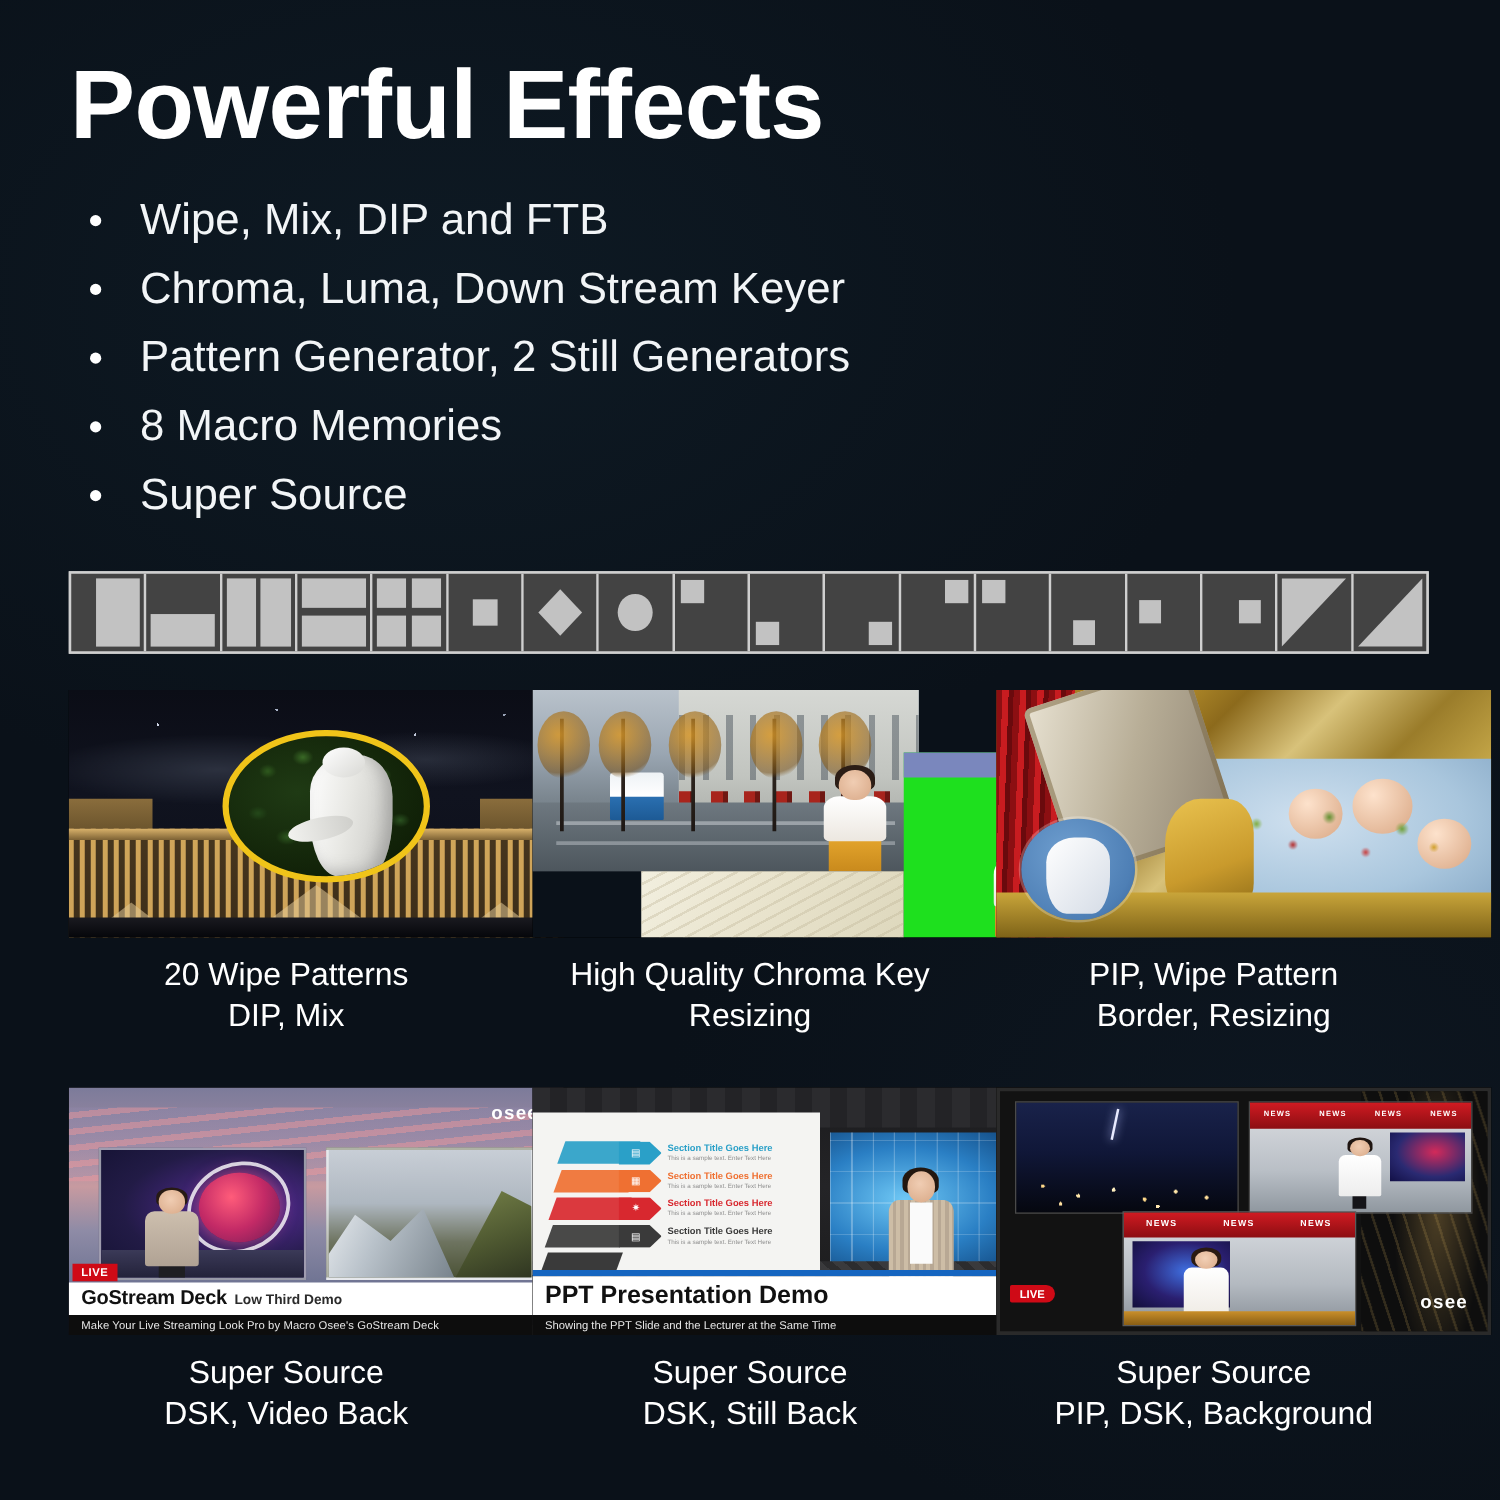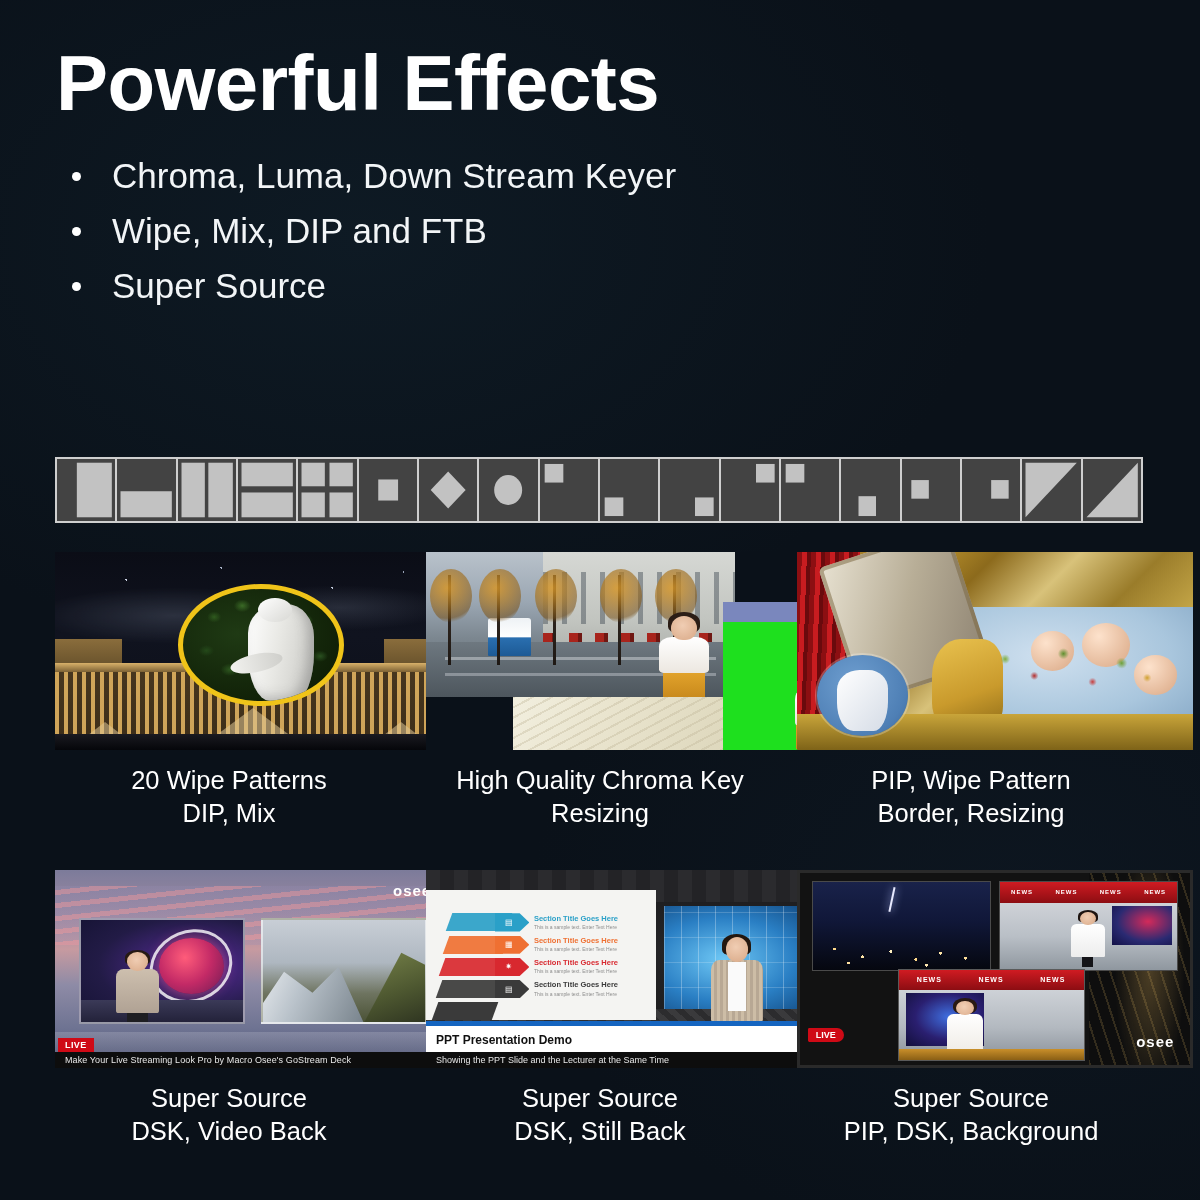--- a/index.html
+++ b/index.html
@@ -266,21 +266,21 @@
   .lt-main { background:#ffffff; color:#111; padding:4px 8px 4px 10px;
     display:flex; align-items:baseline; gap:6px; }
   .lt-title { font-size:16px; font-weight:700; letter-spacing:-.2px; }
   .lt-sub { font-size:11px; font-weight:700; color:#2b2b2b; }
   .lt-strip { background:#0d0d0d; color:#e8e8e8; font-size:9px;
     padding:3px 10px; letter-spacing:.1px; }
 
   .ppt-lower { position:absolute; left:0; right:0; bottom:0; }
   .ppt-bar { height:5px; background:#1565c0; }
   .ppt-main { background:#ffffff; color:#111; padding:4px 10px; }
-  .ppt-title { font-size:12px; font-weight:700;text-align:right; }
+  .ppt-title { font-size:20px; font-weight:700;text-align:right; }
   .ppt-strip { background:#0d0d0d; color:#e6e6e6; font-size:9px; padding:3px 10px; }
 
   
   .pptscene { position:absolute; inset:0;
     background: linear-gradient(#1b1b1d 0%, #242427 40%, #191919 100%); }
   .pptscene .ceil { position:absolute; left:0;right:0;top:0;height:16%;
     background: repeating-linear-gradient(90deg,#2b2b2e 0 14px, #232326 14px 28px); }
   .pptscene .videowall { position:absolute; right:2%; top:18%; width:38%; height:54%;
     background: radial-gradient(ellipse at 40% 50%, #6fc8f5 0%, #2a7fc4 55%, #11477e 100%); }
   .pptscene .videowall::after { content:""; position:absolute; inset:0;
@@ -370,22 +370,24 @@
     color:#fff; font-size:15px; font-weight:900; letter-spacing:1px; }
 </style>
 </head>
 <body>
 
 <div id="root">
 
   <div class="title">Powerful Effects</div>
 
   <ul class="bullets">
+    <li><span class="dot"></span><span>Wipe, Mix, DIP and FTB</span></li>
     <li><span class="dot"></span><span>Chroma, Luma, Down Stream Keyer</span></li>
-    <li><span class="dot"></span><span>Wipe, Mix, DIP and FTB</span></li>
+    <li><span class="dot"></span><span>Pattern Generator, 2 Still Generators</span></li>
+    <li><span class="dot"></span><span>8 Macro Memories</span></li>
     <li><span class="dot"></span><span>Super Source</span></li>
   </ul>
 
   <div class="wipe-strip" id="wipe-strip">
       <div class="wipe-cell">
         <svg viewBox="0 0 100 100" preserveAspectRatio="none">
           <rect class="wf" x="34" y="6" width="60" height="88"></rect>
         </svg>
       </div>
       <div class="wipe-cell">
@@ -586,20 +588,24 @@
               </div>
             </div>
             <div class="panelR">
               <div class="peak"></div>
               <div class="ridge"></div>
             </div>
             <div class="floor"></div>
           </div>
           <div class="lower-third">
             <div class="lt-live">LIVE</div>
+            <div class="lt-main">
+              <span class="lt-title">GoStream Deck</span>
+              <span class="lt-sub">Low Third Demo</span>
+            </div>
             <div class="lt-strip">Make Your Live Streaming Look Pro by Macro Osee's GoStream Deck</div>
           </div>
         </div>
         <div class="caption">Super Source
 DSK, Video Back</div>
       </div>
 
       <div class="cell">
         <div class="thumb">
           <div class="pptscene">

